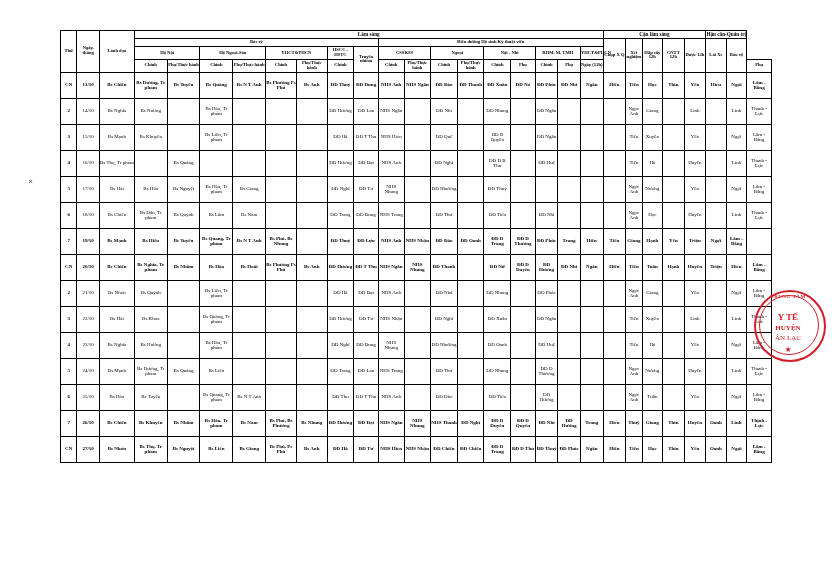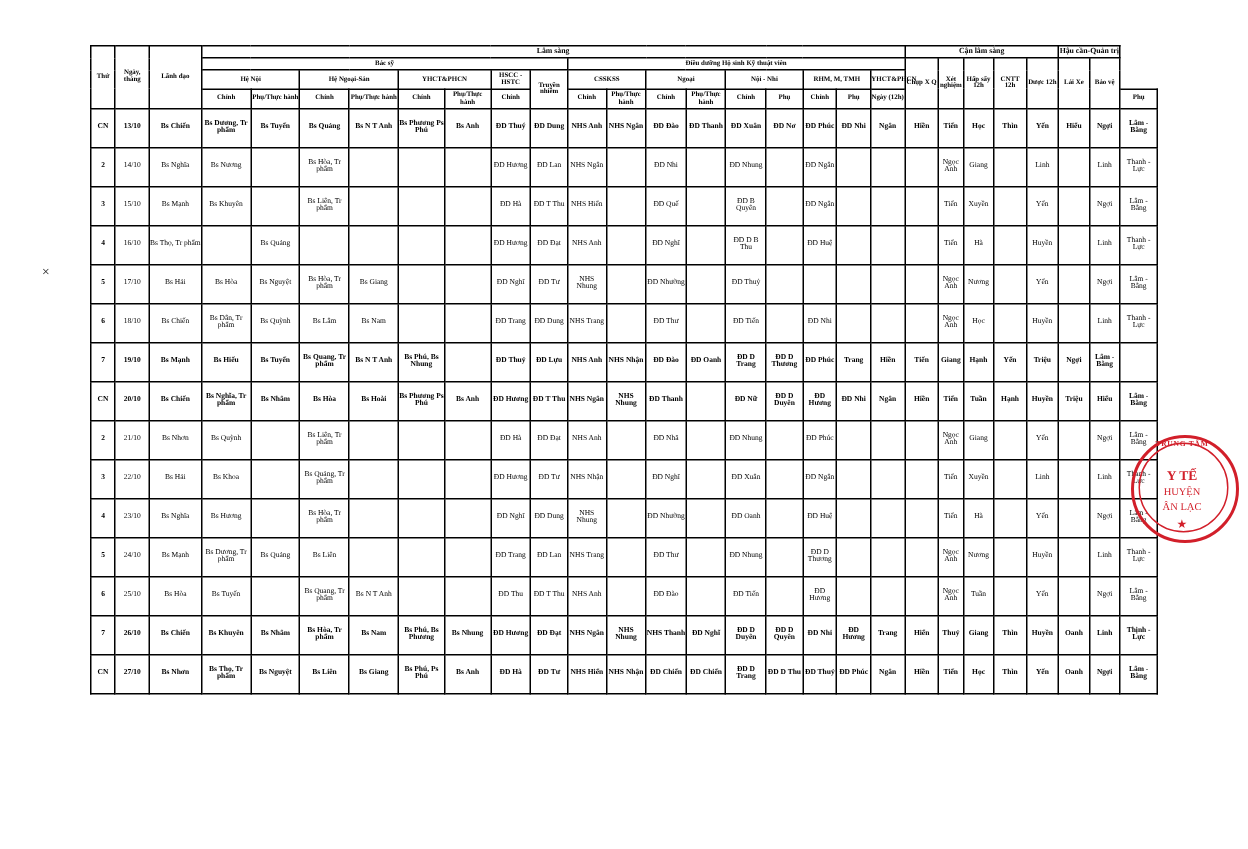--- a/index.html
+++ b/index.html
@@ -10,21 +10,21 @@
   .hdr{font-weight:bold;font-size:5.2px;}
   .hdr-small{font-weight:bold;font-size:4.6px;}
   .cell{font-size:5.0px;}
   .b{font-weight:bold;}
   .row-tall td{height:23px;}
   .stamp{position:absolute;right:8px;top:290px;width:70px;height:70px;color:#d21f2a;}
   .stamp .ring{position:absolute;left:0;top:0;width:68px;height:68px;border:2px solid #d21f2a;border-radius:50%;}
   .stamp .ring2{position:absolute;left:5px;top:5px;width:58px;height:58px;border:1px solid #d21f2a;border-radius:50%;}
   .stamp .t1{position:absolute;left:0;top:4px;width:68px;text-align:center;font-size:5px;font-weight:bold;letter-spacing:.5px;}
   .stamp .t3{position:absolute;left:0;top:22px;width:68px;text-align:center;font-size:9px;font-weight:bold;}
-  .stamp .t4{position:absolute;left:0;top:34px;width:68px;text-align:center;font-size:7px;font-weight:normal;}
+  .stamp .t4{position:absolute;left:0;top:34px;width:68px;text-align:center;font-size:7px;font-weight:bold;}
   .stamp .t5{position:absolute;left:0;top:44px;width:68px;text-align:center;font-size:7px;font-weight:normal;}
   .stamp .t6{position:absolute;left:0;top:55px;width:68px;text-align:center;font-size:8px;}
   .mark{position:absolute;left:28px;top:176px;font-size:9px;color:#222;}
 </style>
 </head>
 <body>
 
 <div class="mark">×</div>
 
 <div class="sheet">

